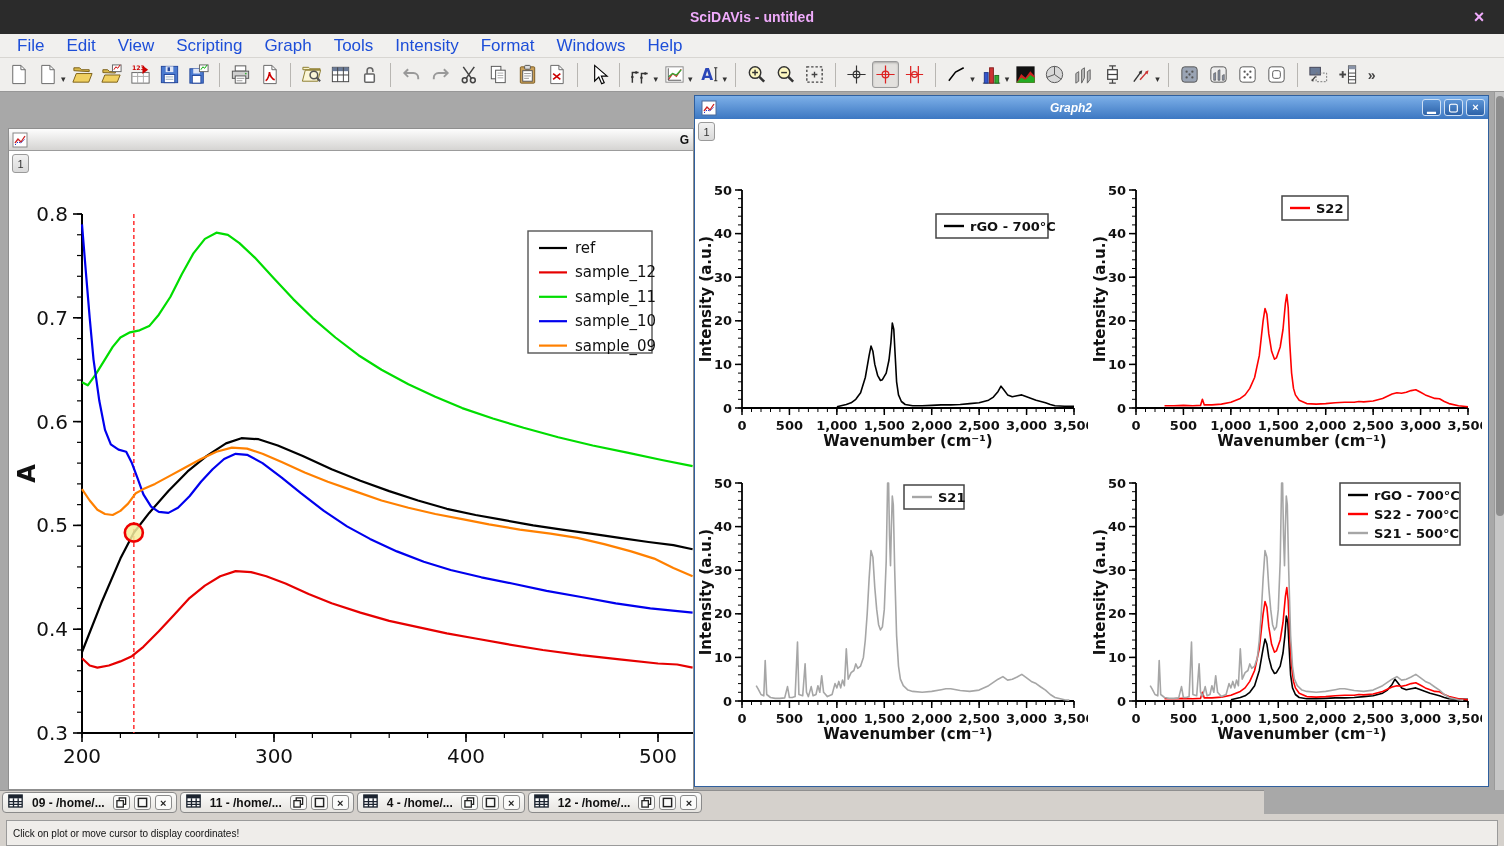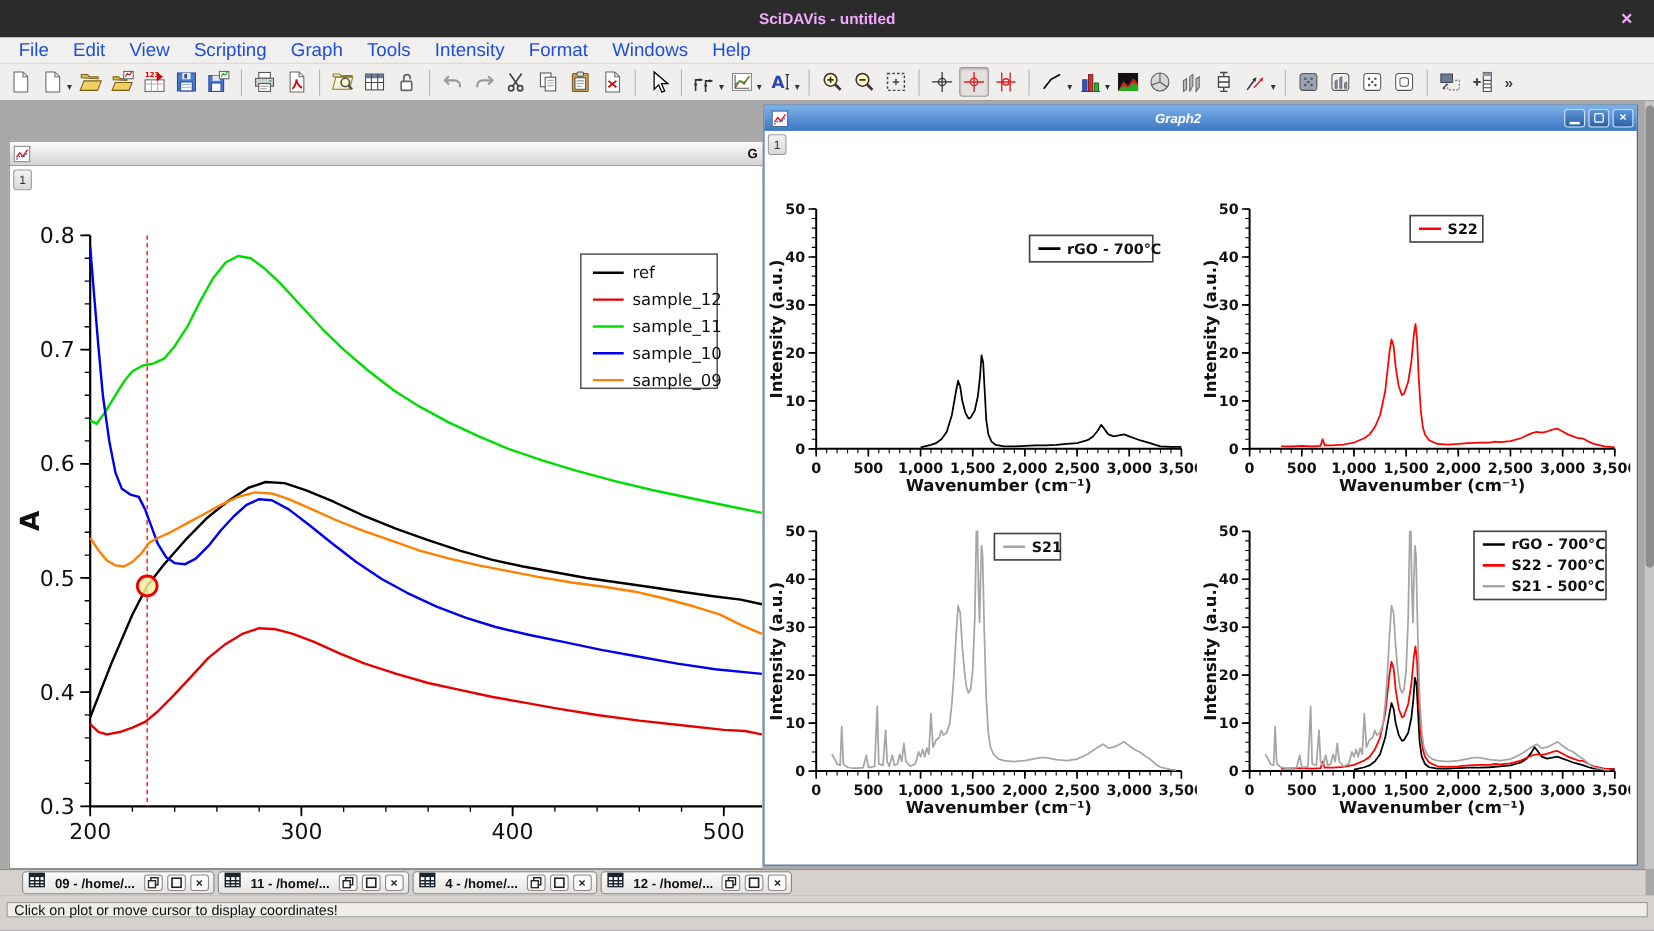--- a/index.html
+++ b/index.html
@@ -35,30 +35,30 @@
   .wicon{width:16px;height:16px;margin:0 3px;}
   .wbtns{display:flex;gap:3px;}
   .wb{width:19px;height:17px;border:1px solid #cfe0f4;border-radius:3px;
     background:linear-gradient(#5b94d6,#2d62a8);color:#fff;display:flex;align-items:center;
     justify-content:center;font-size:11px;font-weight:bold;line-height:1;}
   .layerbtn{position:absolute;left:3px;width:17px;height:19px;background:linear-gradient(#f2f2f2,#d9d9d9);
     border:1px solid #9a9a9a;border-radius:3px;font-size:11px;color:#333;display:flex;
     align-items:center;justify-content:center;z-index:5;}
   .plotbox{position:absolute;}
   
-  #tabbar{position:absolute;left:0;top:790px;width:1496px;height:24px;background:#d5d1cc;
-    border-top:1px solid #8f8f8f;display:flex;align-items:center;padding-left:20px;gap:3px;}
+  #tabbar{position:absolute;left:0;top:790px;width:1264px;height:24px;background:#d5d1cc;
+    border-top:1px solid #8f8f8f;display:flex;align-items:center;padding-left:2px;gap:3px;}
   .tab{height:21px;display:flex;align-items:center;background:linear-gradient(#fcfcfb,#e6e4e0);
     border:1px solid #8a8a8a;border-radius:4px;padding:0 4px;gap:4px;}
   .tab .tlabel{font-size:12px;font-weight:bold;color:#111;white-space:nowrap;padding:0 4px;}
   .minib{width:17px;height:15px;border:1px solid #8a8a8a;border-radius:3px;background:#fbfbfa;
     display:flex;align-items:center;justify-content:center;font-size:10px;font-weight:bold;color:#222;}
   #statusbar{position:absolute;left:0;top:814px;width:1504px;height:32px;background:#d5d1cc;}
-  #statusbar .panel{position:absolute;left:6px;top:6px;width:1492px;height:14px;background:#efedea;
-    border:1px solid #9a9a9a;display:flex;align-items:center;padding-left:6px;font-size:13px;color:#111;}
+  #statusbar .panel{position:absolute;left:6px;top:6px;width:1492px;height:26px;background:#efedea;
+    border:1px solid #9a9a9a;display:flex;align-items:center;padding-left:6px;font-size:10px;color:#111;}
   
   #vscroll{position:absolute;right:0;top:92px;width:10px;height:698px;background:#c6c6c6;
     border-left:1px solid #9a9a9a;z-index:6;}
   #vscroll .thumb{position:absolute;left:1px;top:4px;width:8px;height:420px;background:#8d8d8d;border-radius:4px;}
   svg text{font-family:"DejaVu Sans",sans-serif;}
 </style>
 </head>
 <body>
 
 <div id="titlebar">

